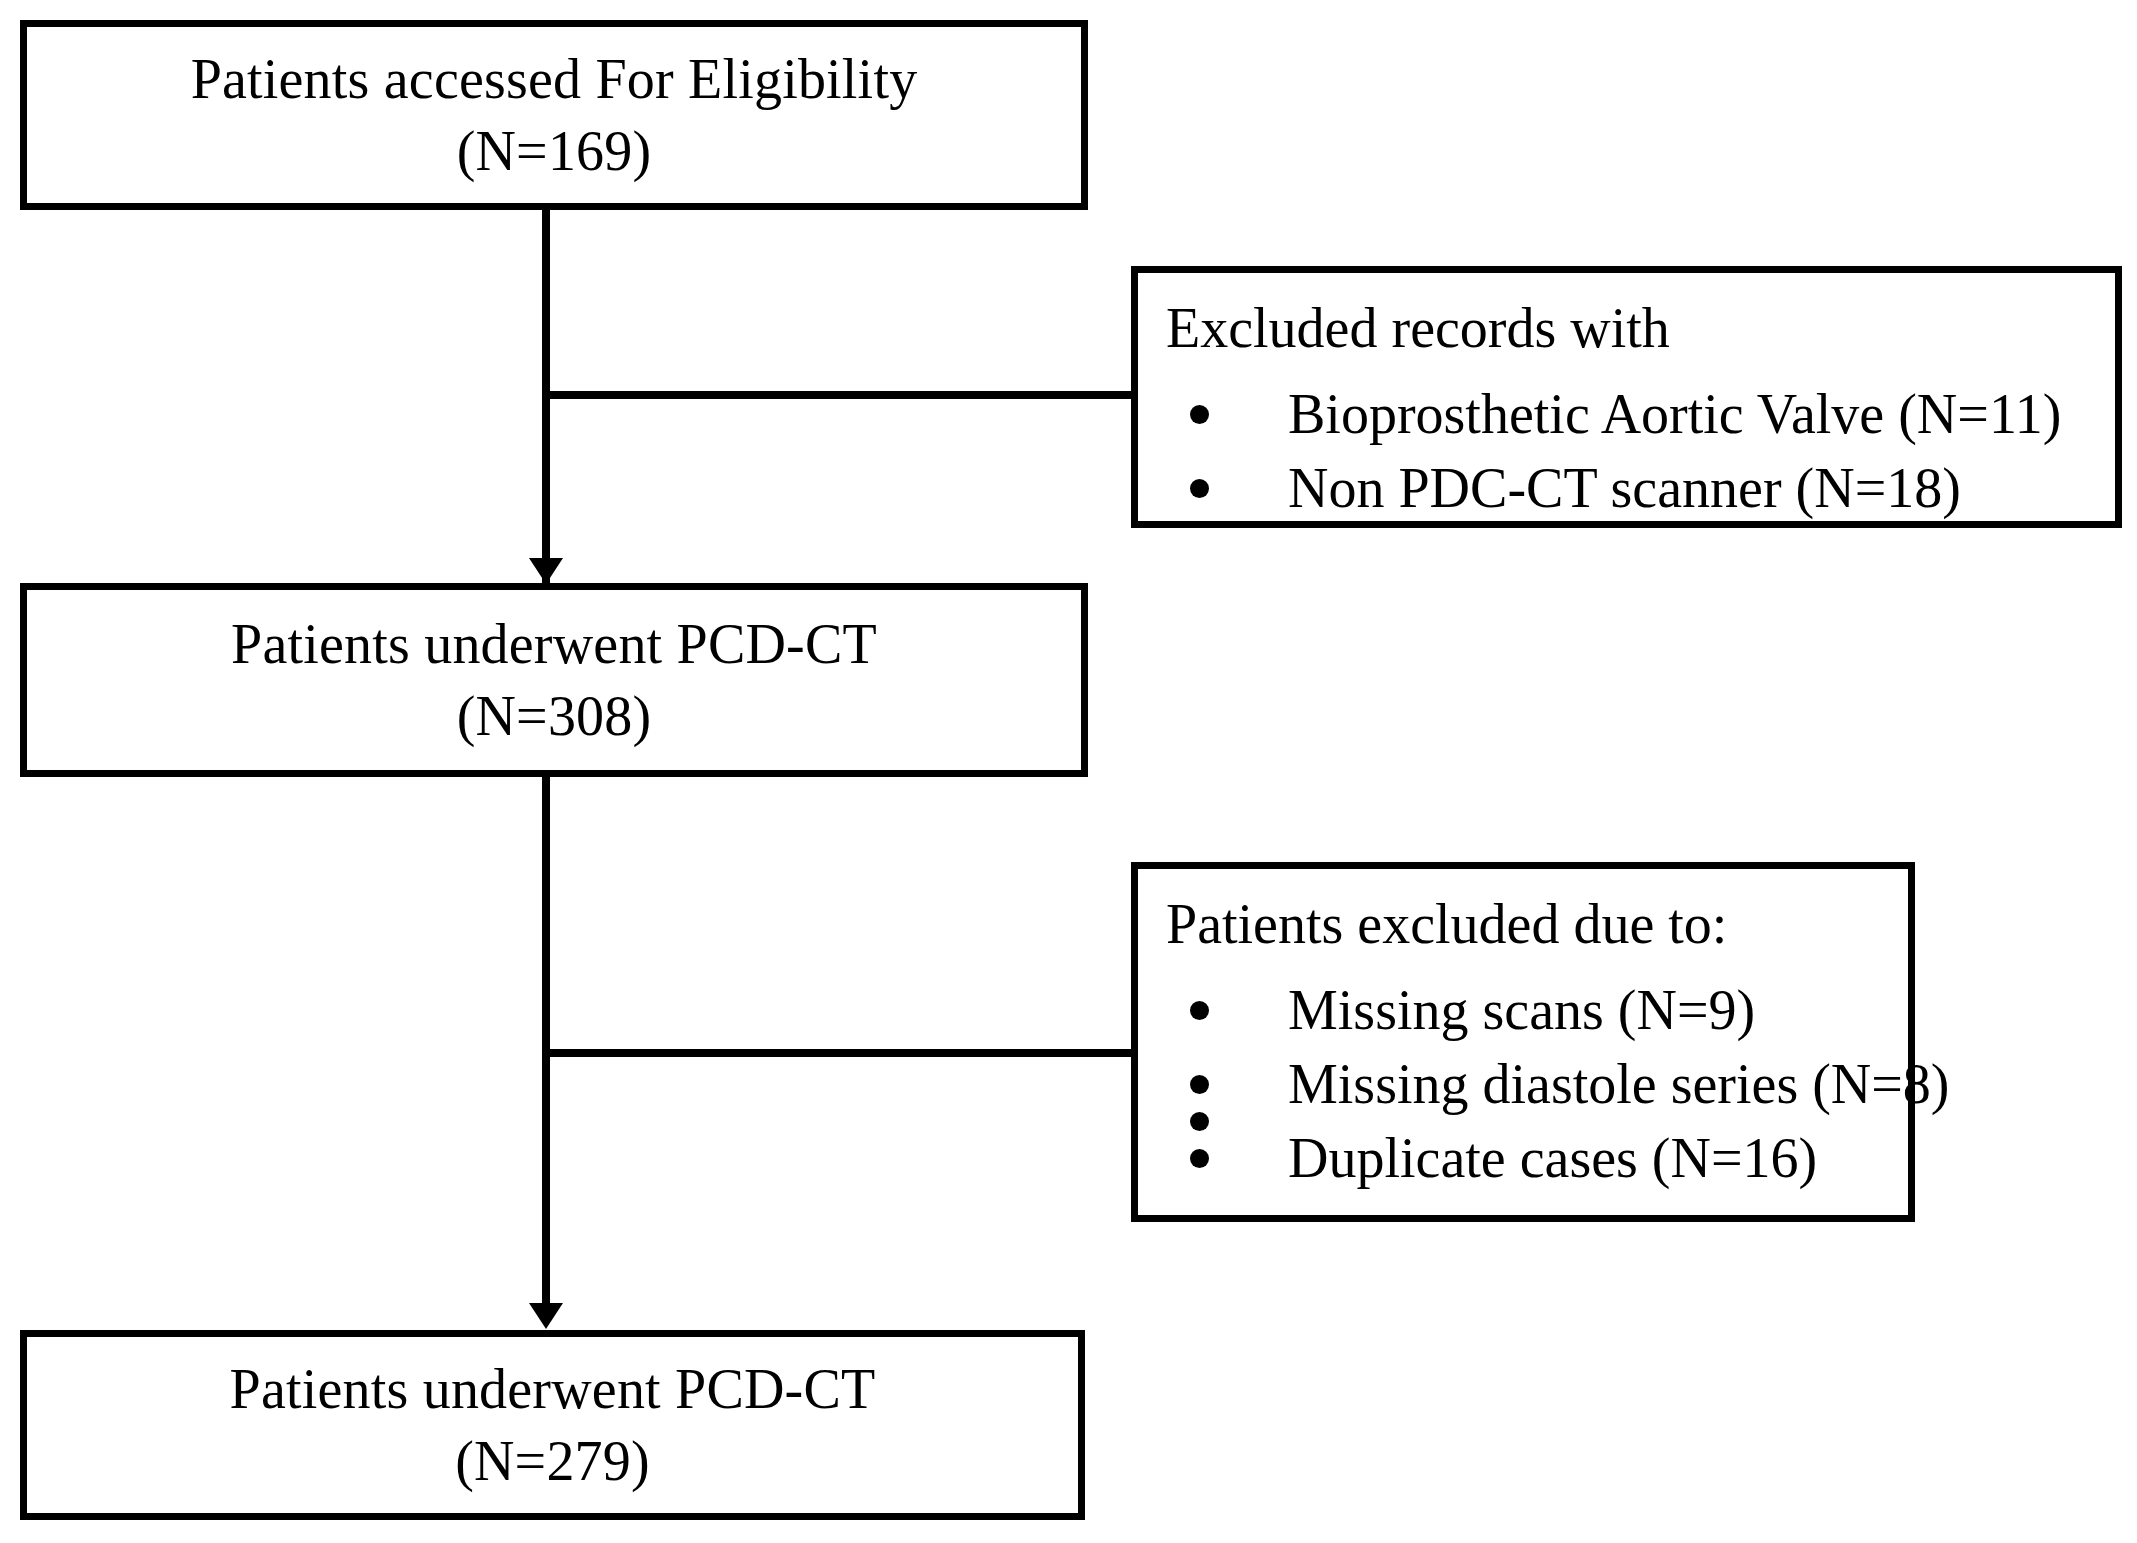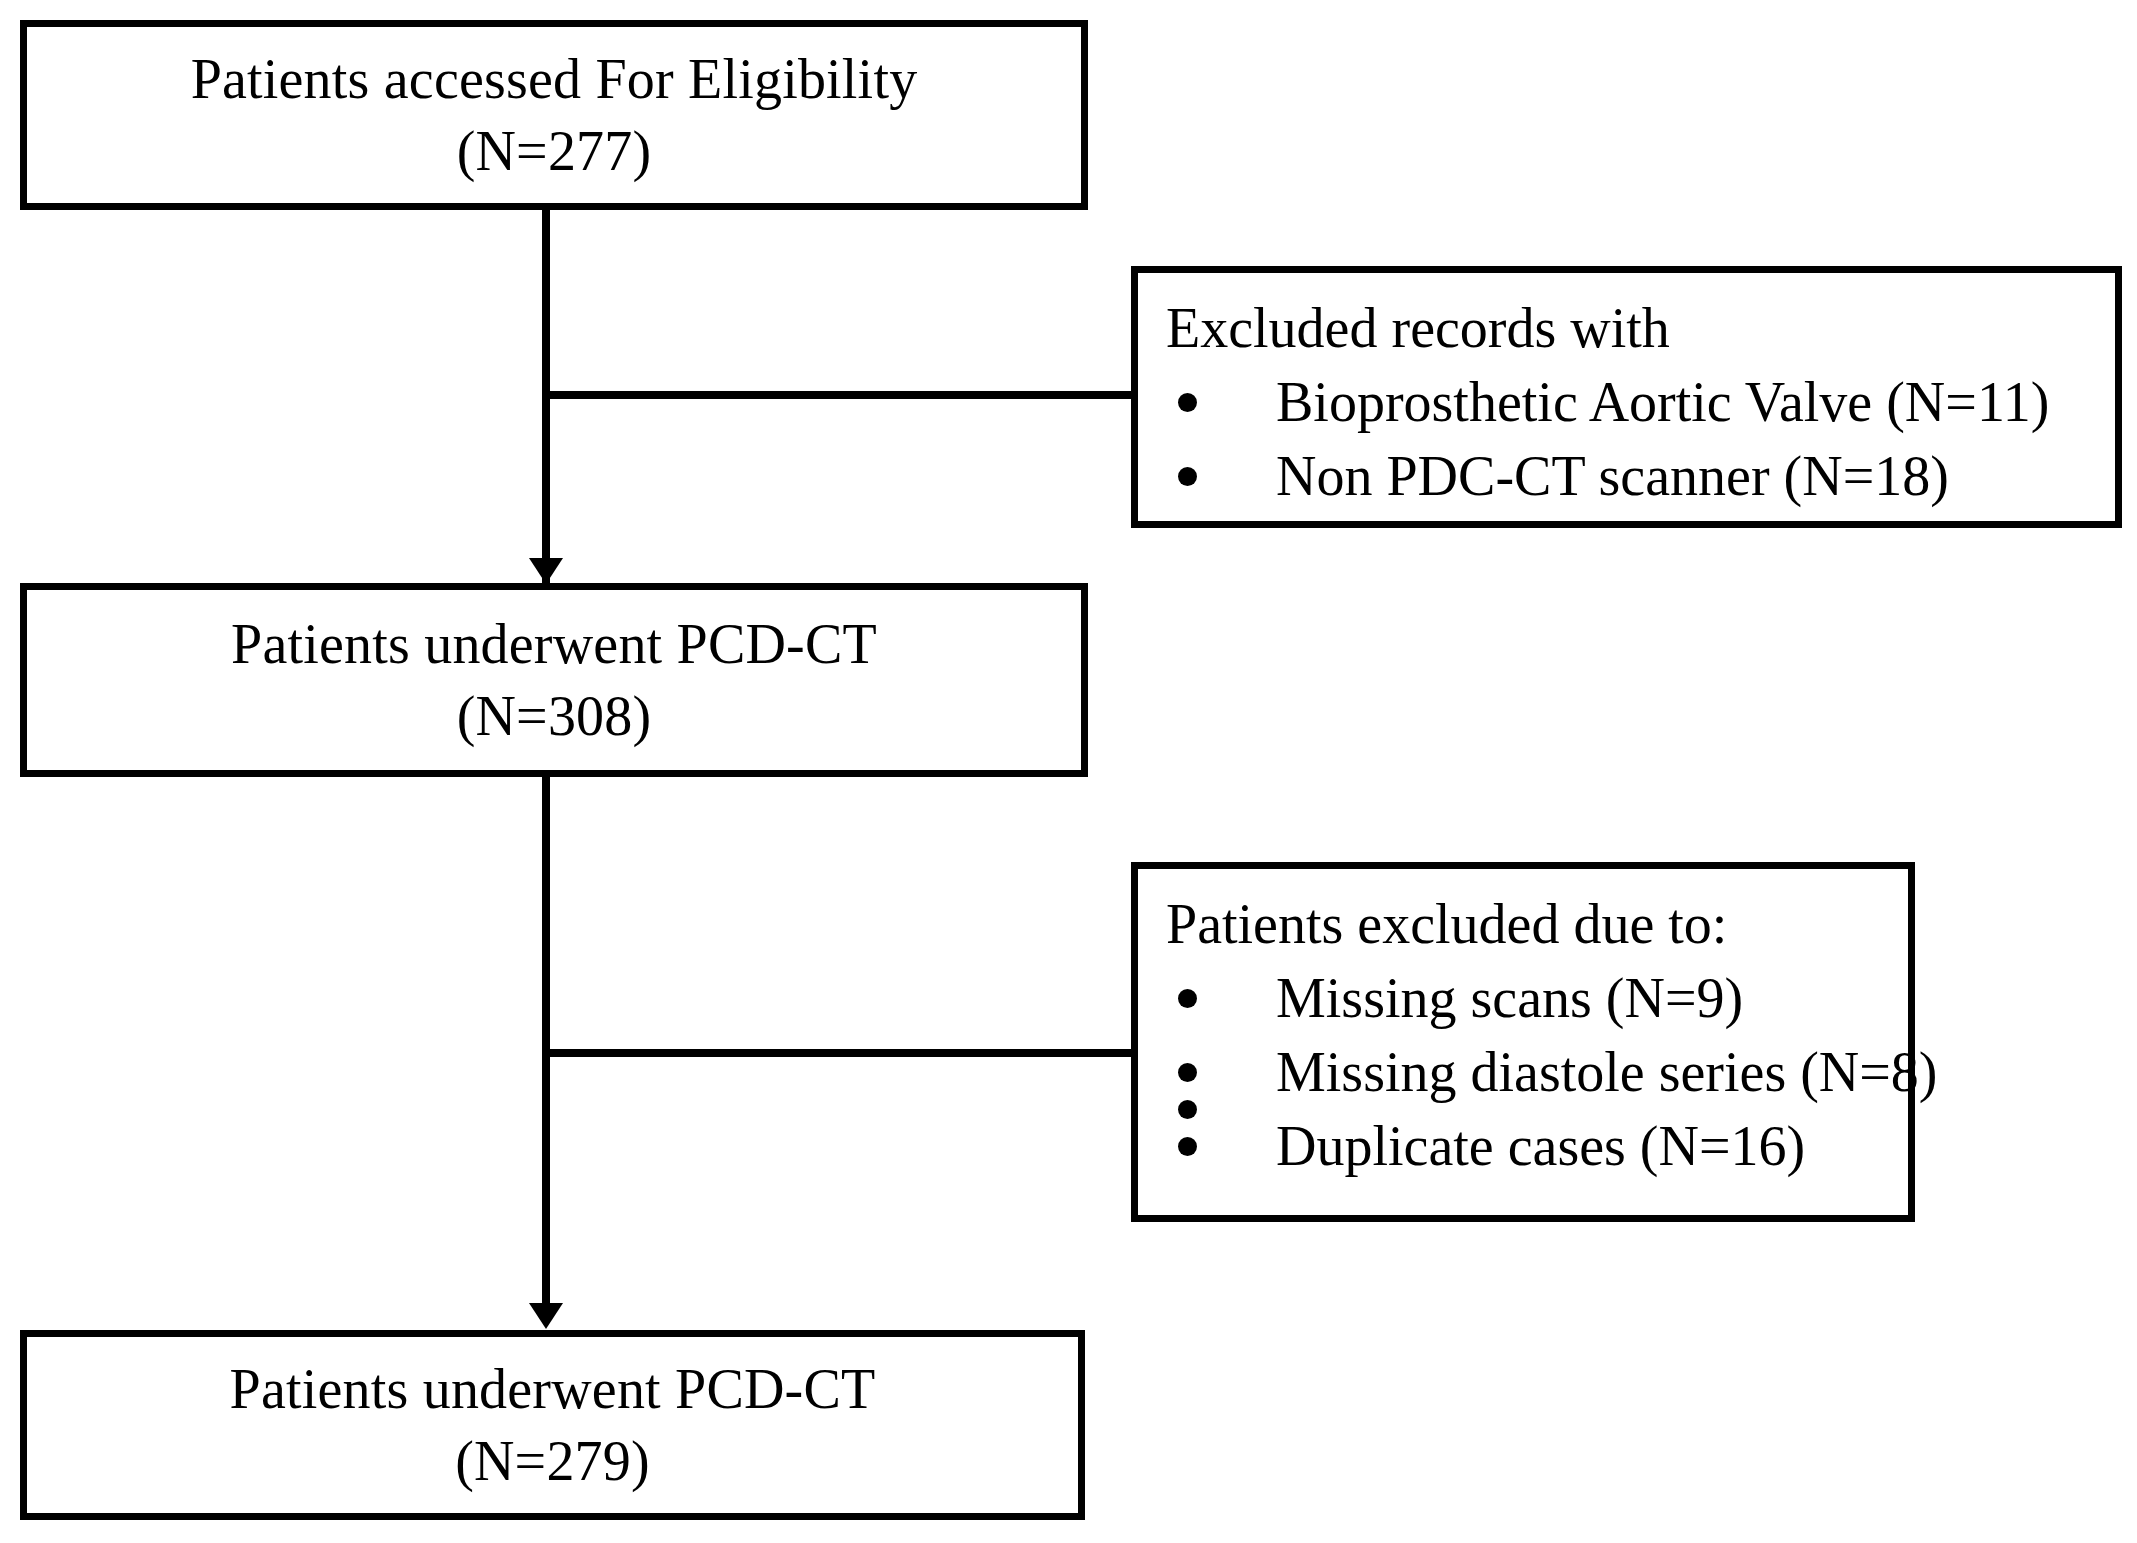--- a/index.html
+++ b/index.html
@@ -44,21 +44,21 @@
   .box-excl {
     padding: 18px 16px 18px 28px;
   }
   .excl-heading {
     font-size: 56px;
     line-height: 74px;
     white-space: nowrap;
   }
   .excl-list {
     list-style: none;
-    margin: 0;
+    margin: 12px;
     padding: 0;
   }
   .excl-item {
     position: relative;
     font-size: 56px;
     line-height: 74px;
     padding-left: 110px;
     white-space: nowrap;
   }
   .excl-bullet {
@@ -92,21 +92,21 @@
     border-top: 26px solid #000000;
   }
 </style>
 </head>
 <body>
 
 <div id="canvas">
 
   <div class="flow-box box-main" style="left:20px; top:20px; width:1068px; height:190px;">
     <div class="box-line">Patients accessed For Eligibility</div>
-    <div class="box-line">(N=277)</div>
+    <div class="box-line">(N=169)</div>
   </div>
 
   <div class="conn-v" style="left:542px; top:210px; height:375px;"></div>
   <div class="arrow-head" style="left:529px; top:558px;"></div>
 
   <div class="conn-h" style="left:542px; top:391px; width:596px;"></div>
 
   <div class="flow-box box-excl" style="left:1131px; top:266px; width:991px; height:262px;">
     <div class="excl-heading">Excluded records with</div>
     <ul class="excl-list">

